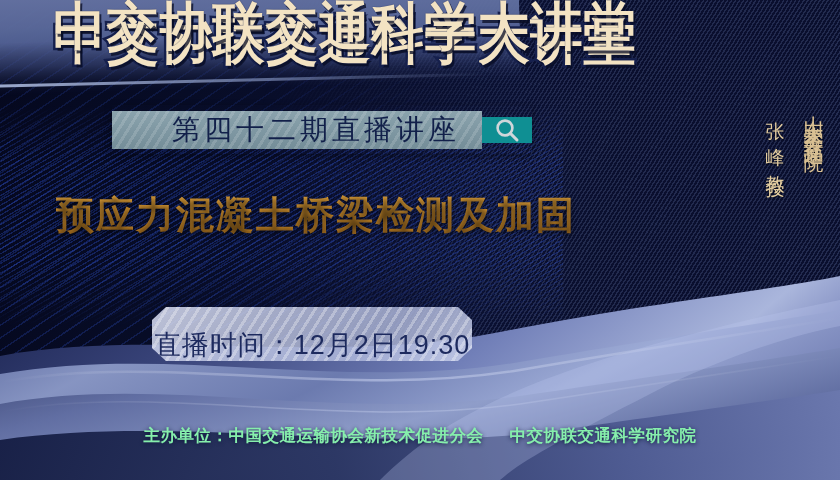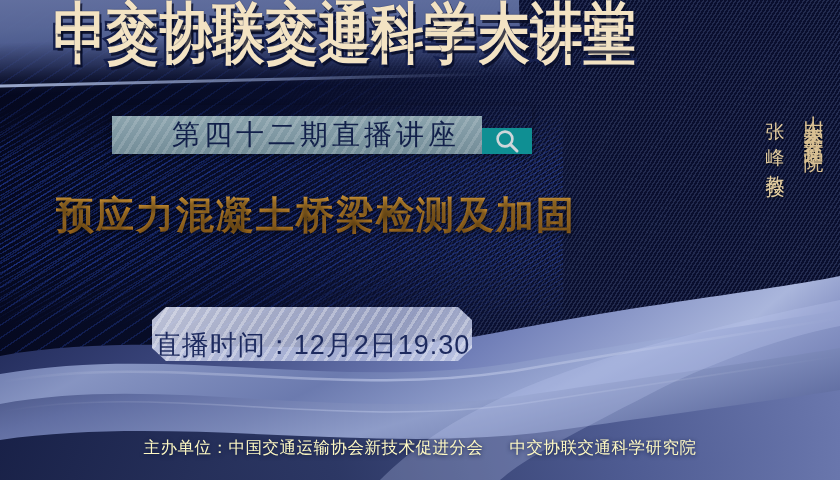--- a/index.html
+++ b/index.html
@@ -118,21 +118,21 @@
     text-align:center;
     color: #f3e3c3;
     -webkit-text-stroke: 0;
   }
 
   
   .subbar {
     position: absolute;
     left: 112px; top: 105px;
     width: 420px; height: 49px;
-    display: flex; align-items: flex-end;
+    display: flex; align-items: center;
     box-shadow: 0 2px 7px rgba(0,0,0,0.35);
   }
   .subbar-body {
     position: relative;
     flex: 1;
     background: linear-gradient(to bottom, #8ba3ad 0%, #7e97a2 55%, #748d98 100%);
     overflow: hidden;
     display: flex; align-items: center; justify-content: center;
   }
   .subbar-body::after {
@@ -232,26 +232,25 @@
     font-weight: 400;
     color: #e3cda0;
   }
 
   
   .footer {
     position: absolute;
     left: 0; right: 0; top: 425px;
     text-align: center;
     font-size: 16.5px;
-    font-weight: 400;
+    font-weight: 700;
     letter-spacing: 0.5px;
-    color: #fef9c3;
+    color: #86efac;
     white-space: nowrap;
     text-shadow: 0 1px 4px rgba(12,20,55,0.85);
-    margin-top: 12px;
   }
   .footer .gap { display:inline-block; width: 26px; }
 </style>
 </head>
 <body>
 
 <div id="poster">
 
   <div class="bg-base"></div>
   <div class="bg-deepleft"></div>

